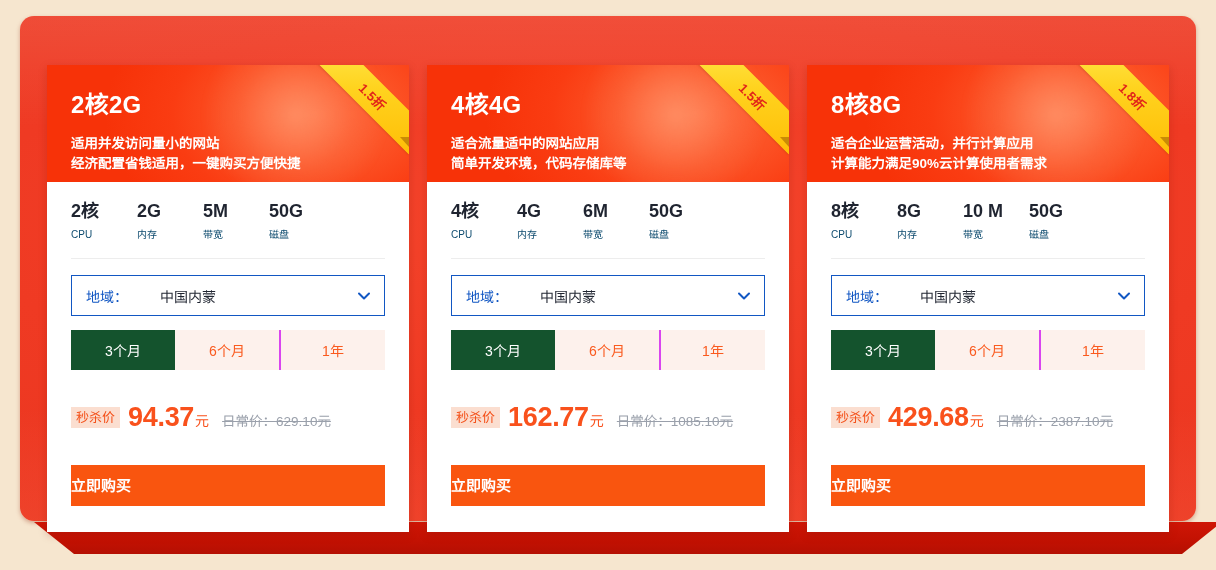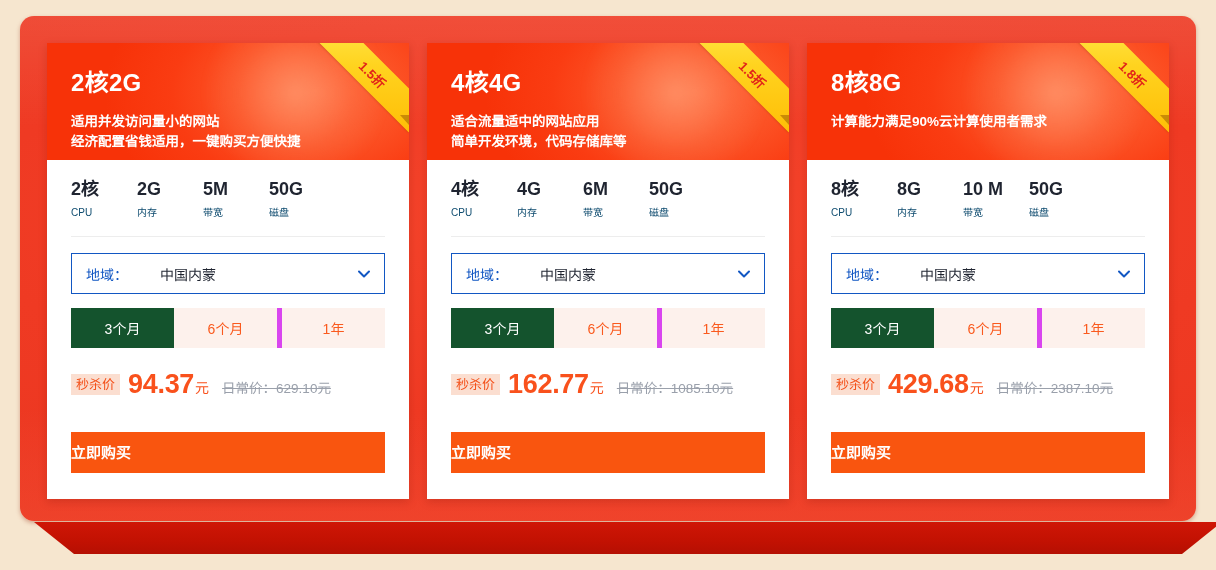--- a/index.html
+++ b/index.html
@@ -57,21 +57,21 @@
     width: 1188px;
     height: 32px;
     background: linear-gradient(180deg, #cf1606 0%, #c21102 60%, #b50f02 100%);
     clip-path: polygon(0 0, 1188px 0, 1148px 32px, 40px 32px);
   }
 
   
   .card-row {
     position: absolute;
     left: 27px;
-    top: 27px;
+    top: 49px;
     width: 1122px;
     display: flex;
     justify-content: space-between;
   }
   .plan-card {
     position: relative;
     width: 362px;
     background: #ffffff;
     box-shadow: 0 3px 8px rgba(130, 25, 10, .25);
     overflow: hidden;
@@ -216,33 +216,33 @@
     height: 40px;
   }
   .dur-tab {
     flex: 1;
     display: flex;
     align-items: center;
     justify-content: center;
     font-size: 14px;
     color: #fa5a1e;
     background: #fdf1ec;
-    border-right: 5px solid #d946ef;
+    border-right: 2px solid #d946ef;
     box-sizing: border-box;
   }
   .dur-tab:last-child { border-right: none; }
   .dur-tab.active {
     background: #14532d;
     color: #ffffff;
     border-right: none;
   }
 
   
   .price-row {
-    margin: 21px 24px 0 24px;
+    margin: 32px 24px 0 24px;
     display: flex;
     align-items: baseline;
     white-space: nowrap;
   }
   .sale-badge {
     background: #fbded0;
     color: #f4511a;
     font-size: 13px;
     padding: 3px 5px;
     line-height: 15px;
@@ -423,20 +423,21 @@
     <button class="buy-btn">立即购买</button>
     <div class="card-foot"></div>
   </div>
 
   <div class="plan-card">
 
     <div class="card-head">
       <div class="head-glow"></div>
       <h2 class="plan-title">8核8G</h2>
       <div class="plan-desc">
+            <div>适合企业运营活动，并行计算应用</div>
             <div>计算能力满足90%云计算使用者需求</div>
           </div>
 
       <div class="corner-ribbon">
         <div class="band">
           <span>1.8折</span>
         </div>
         <div class="tail"></div>
       </div>
     </div>

